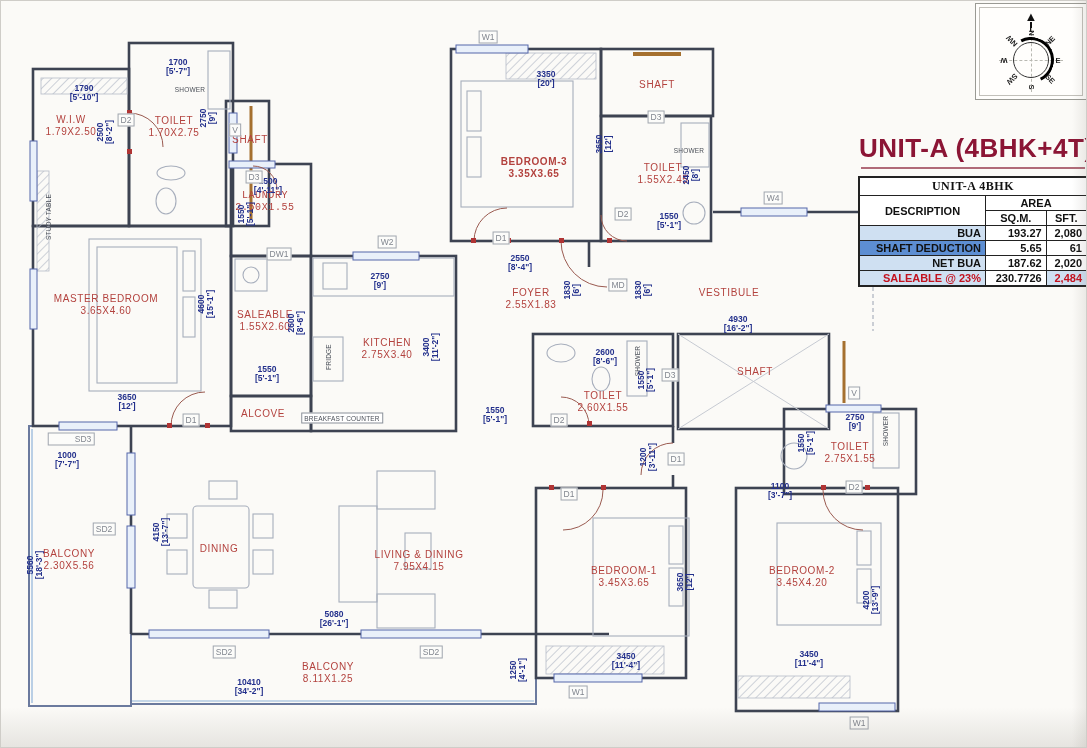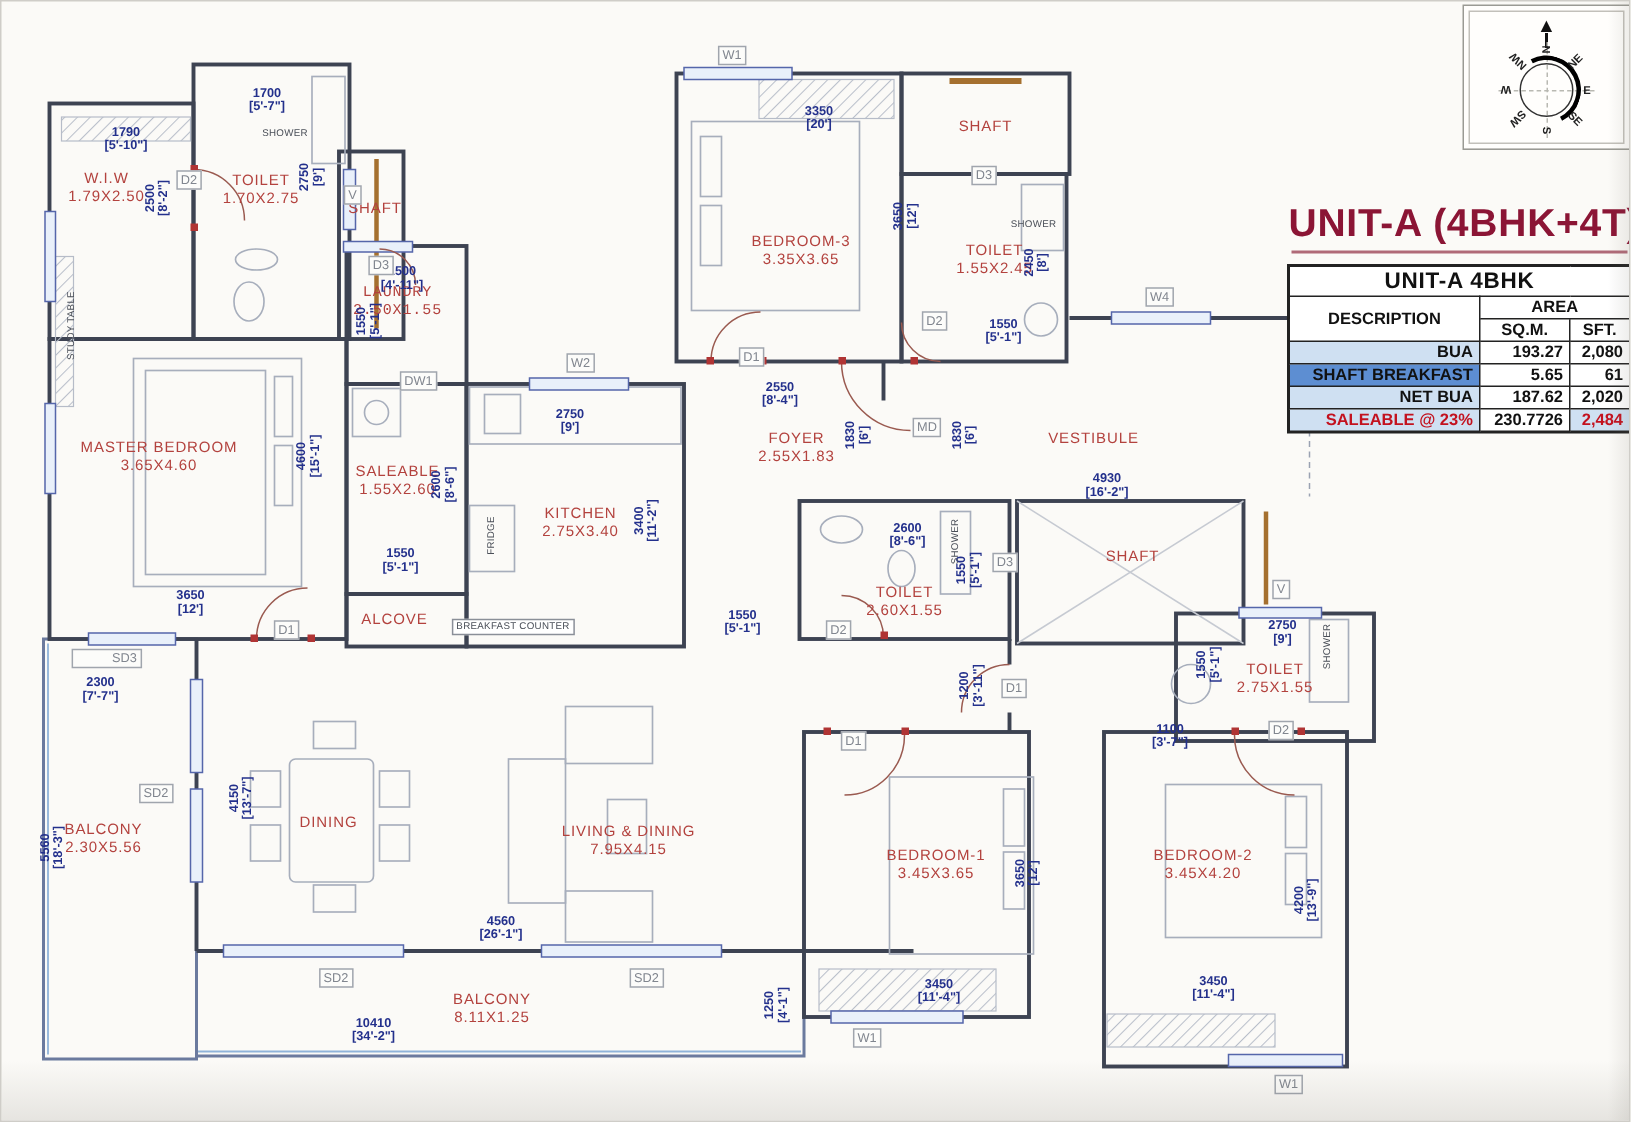--- a/index.html
+++ b/index.html
@@ -21,21 +21,21 @@
   .fixture.boxed{border:1px solid #8a8f98;background:#fff;padding:1px 2px;}
 
   
   #right-panel{position:absolute;left:858px;top:132px;width:228px;}
   #unit-title{font-size:26px;font-weight:bold;color:#8b1535;text-align:center;
               letter-spacing:.5px;white-space:nowrap;}
   #title-rule{height:0;border-bottom:2px solid #b06a78;margin:3px 2px 8px 2px;}
   #area-table{border-collapse:collapse;width:100%;font-size:11px;color:#111;}
   #area-table th,#area-table td{border:1px solid #222;padding:1px 4px;font-weight:bold;}
   #area-table thead th{text-align:center;background:#fff;}
-  #area-table .thead-main{font-size:15px;letter-spacing:.5px;}
+  #area-table .thead-main{font-size:12px;letter-spacing:.5px;font-family:Liberation Serif, serif;}
   #area-table td.lbl{text-align:right;background:#cfe0f2;}
   #area-table td.num{text-align:right;background:#fff;}
   #area-table tr.row-highlight td.lbl{background:#5d8ed2;}
   #area-table tr.row-saleable td.lbl{color:#c3121f;background:#cfe0f2;}
   #area-table tr.row-saleable td.sft{color:#c3121f;background:#cfe0f2;}
   #area-table{box-shadow:0 0 0 1px #222;}
 
   
   #compass-box{position:absolute;left:974px;top:2px;width:110px;height:95px;background:#fffefc;
                border:1px solid #9a9a94;box-shadow:inset 0 0 0 3px #fffefc,inset 0 0 0 4px #c2c0ba;}
@@ -233,21 +233,21 @@
         <div>SALEABLE</div>
         <div>1.55X2.60</div>
       </div>
       <div class="room-label" style="left: 386px; top: 348px;">
         <div>KITCHEN</div>
         <div>2.75X3.40</div>
       </div>
       <div class="room-label" style="left: 262px; top: 413px;">
         <div>ALCOVE</div>
       </div>
-      <div class="room-label" style="left: 533px; top: 167px;">
+      <div class="room-label" style="left: 533px; top: 167px; font-weight: bold;">
         <div>BEDROOM-3</div>
         <div>3.35X3.65</div>
       </div>
       <div class="room-label" style="left: 656px; top: 84px;">
         <div>SHAFT</div>
       </div>
       <div class="room-label" style="left: 662px; top: 173px;">
         <div>TOILET</div>
         <div>1.55X2.45</div>
       </div>
@@ -414,25 +414,25 @@
       </div>
       <div class="dim-label vert" style="left: 870px; top: 599px;">
         <div>4200</div>
         <div>[13'-9"]</div>
       </div>
       <div class="dim-label vert" style="left: 160px; top: 531px;">
         <div>4150</div>
         <div>[13'-7"]</div>
       </div>
       <div class="dim-label" style="left: 333px; top: 618px;">
-        <div>4560</div>
+        <div>5080</div>
         <div>[26'-1"]</div>
       </div>
       <div class="dim-label" style="left: 66px; top: 459px;">
-        <div>2300</div>
+        <div>1000</div>
         <div>[7'-7"]</div>
       </div>
       <div class="dim-label vert" style="left: 34px; top: 564px;">
         <div>5560</div>
         <div>[18'-3"]</div>
       </div>
       <div class="dim-label" style="left: 248px; top: 686px;">
         <div>10410</div>
         <div>[34'-2"]</div>
       </div>
@@ -509,21 +509,21 @@
           <th>SFT.</th>
         </tr>
       </thead>
       <tbody id="area-rows">
           <tr class="row-normal">
             <td class="lbl">BUA</td>
             <td class="num sqm">193.27</td>
             <td class="num sft">2,080</td>
           </tr>
           <tr class="row-highlight">
-            <td class="lbl">SHAFT BREAKFAST</td>
+            <td class="lbl">SHAFT DEDUCTION</td>
             <td class="num sqm">5.65</td>
             <td class="num sft">61</td>
           </tr>
           <tr class="row-normal">
             <td class="lbl">NET BUA</td>
             <td class="num sqm">187.62</td>
             <td class="num sft">2,020</td>
           </tr>
           <tr class="row-saleable">
             <td class="lbl">SALEABLE @ 23%</td>

